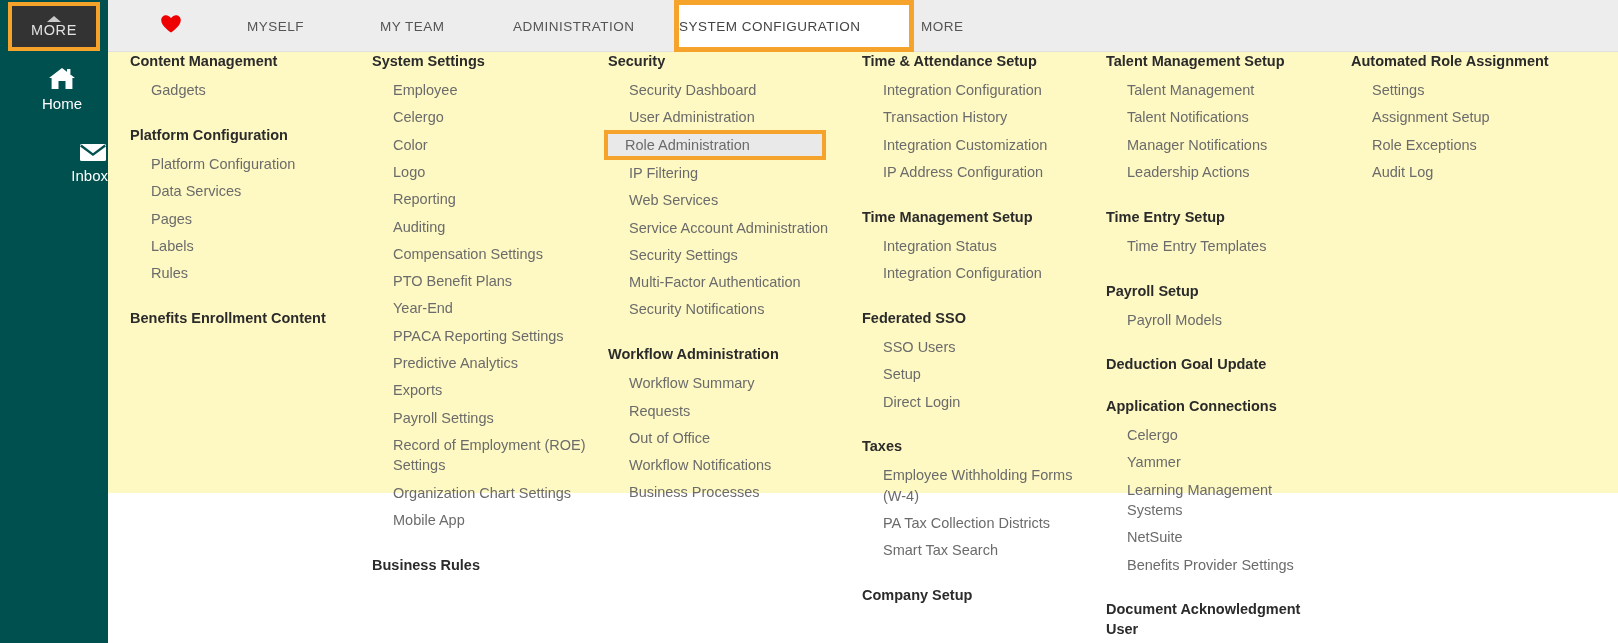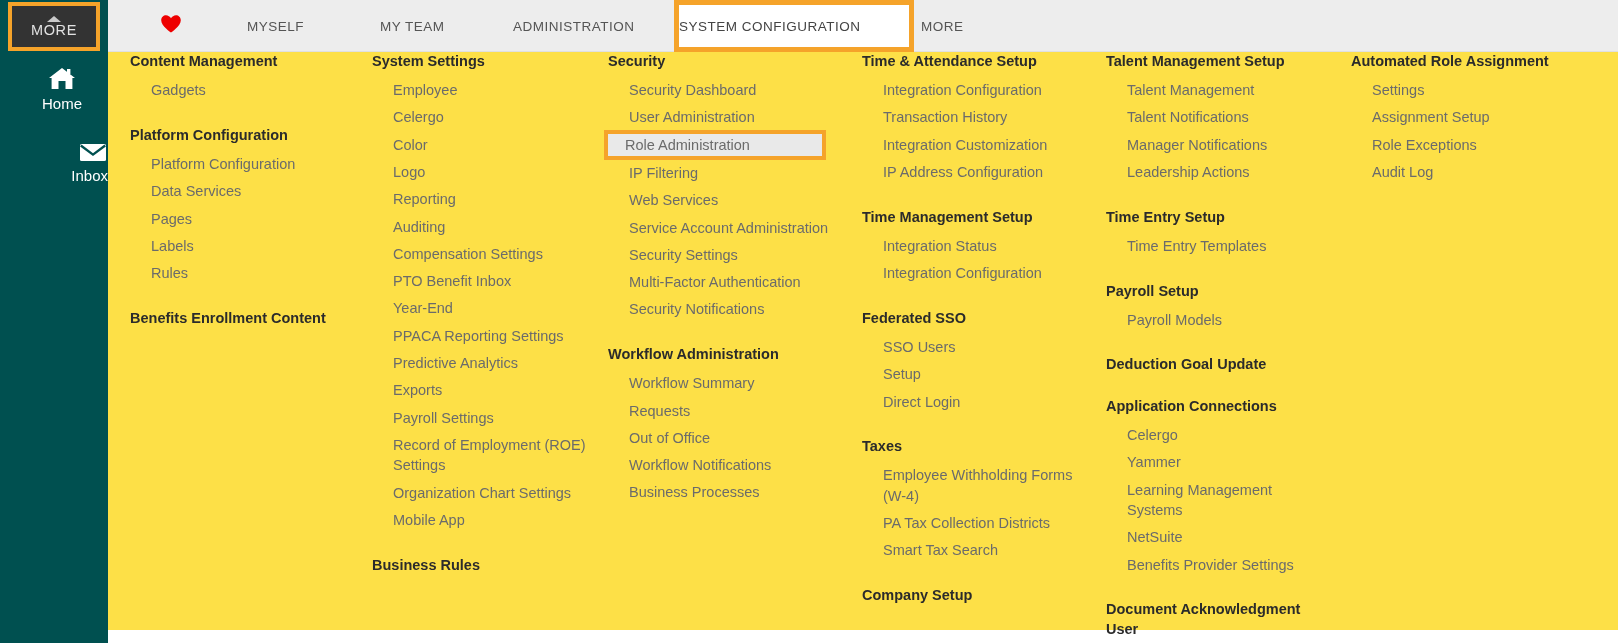--- a/index.html
+++ b/index.html
@@ -128,22 +128,22 @@
   #tab-admin       { left: 405px;  width: 180px; }
   #tab-sysconfig   { left: 566px;  width: 240px; }
   #tab-more        { left: 813px;  width: 120px; }
 
   
   #megamenu {
     position: absolute;
     left: 108px;
     top: 52px;
     width: 1510px;
-    height: 578px;
-    background: #fde047;
+    height: 441px;
+    background: #fef9c3;
   }
 
   .menu-col {
     position: absolute;
     top: 0;
   }
 
   .group { margin-bottom: 0; }
 
   .group-title {
@@ -270,21 +270,21 @@
     <div class="menu-col" id="col-2">
         <div class="group">
           <div class="group-title">System Settings</div>
           <div class="item">Employee</div>
           <div class="item">Celergo</div>
           <div class="item">Color</div>
           <div class="item">Logo</div>
           <div class="item">Reporting</div>
           <div class="item">Auditing</div>
           <div class="item">Compensation Settings</div>
-          <div class="item">PTO Benefit Inbox</div>
+          <div class="item">PTO Benefit Plans</div>
           <div class="item">Year-End</div>
           <div class="item">PPACA Reporting Settings</div>
           <div class="item">Predictive Analytics</div>
           <div class="item">Exports</div>
           <div class="item">Payroll Settings</div>
           <div class="item">Record of Employment (ROE) Settings</div>
           <div class="item">Organization Chart Settings</div>
           <div class="item">Mobile App</div>
         </div>
         <div class="group">

